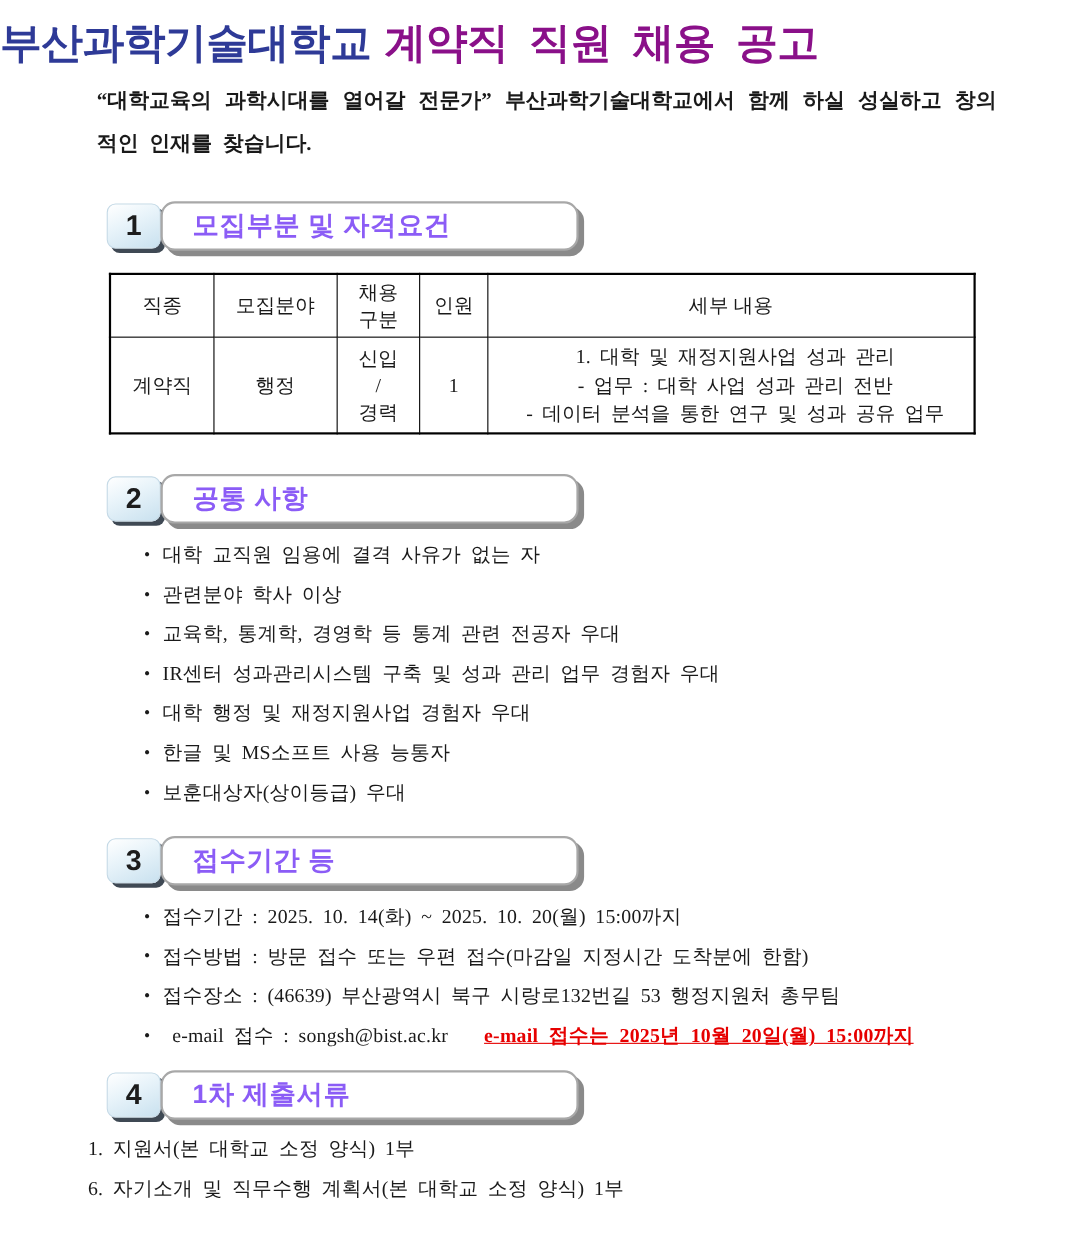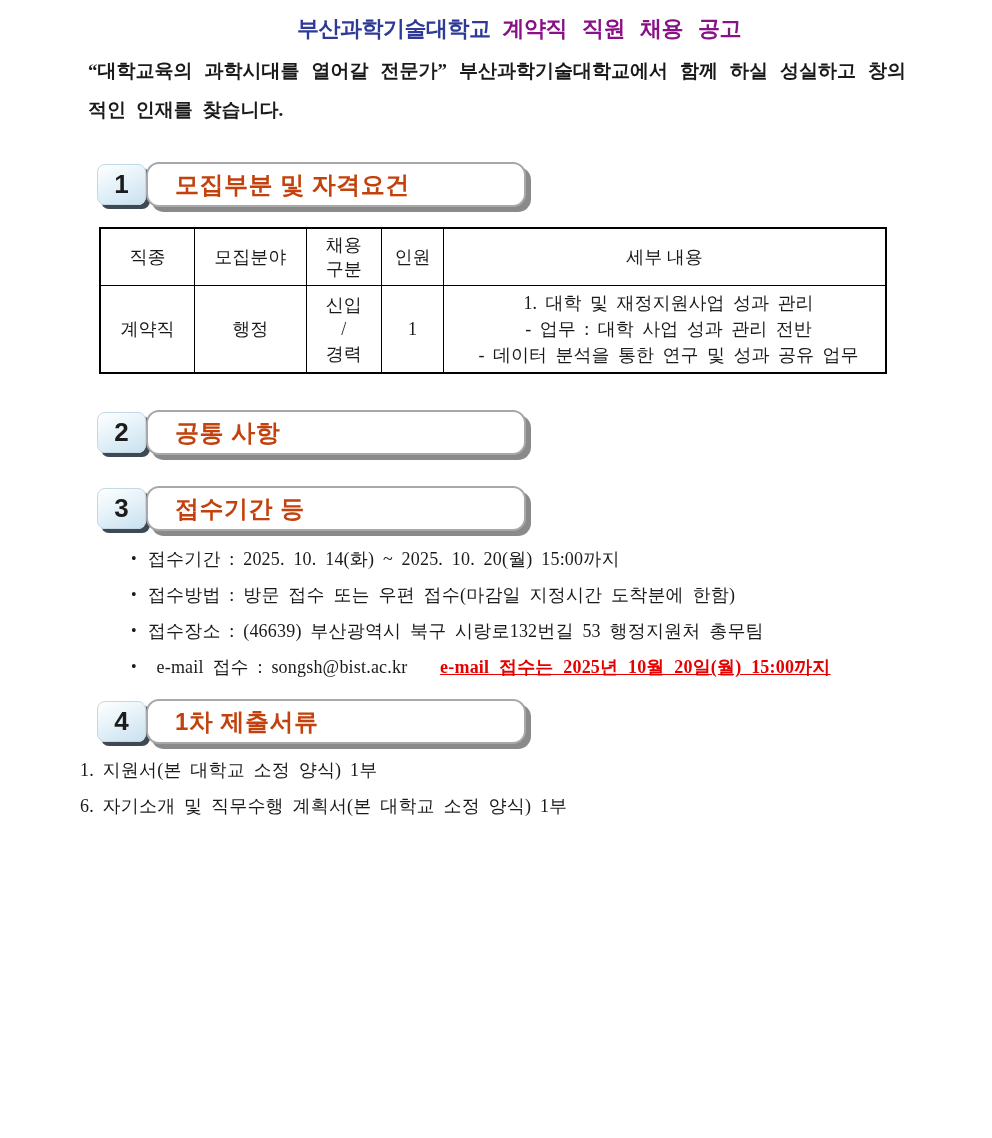--- a/index.html
+++ b/index.html
@@ -6,23 +6,23 @@
   html, body { background: #ffffff; }
   body {
     width: 992px; height: 1138px; overflow: hidden;
     font-family: "Liberation Serif", "DejaVu Serif", serif;
     color: #1a1a1a;
   }
   .page { width: 992px; height: 1138px; position: relative; }
 
   
   .title {
-    margin-top: 14px; text-align: center;
-    font-size: 22px; font-weight: bold;
-    word-spacing: 10px; letter-spacing: -0.5px; padding-left: 46px;
+    margin-top: 14px; 
+    font-size: 38px; font-weight: bold;
+    word-spacing: 10px; letter-spacing: -0.5px;
   }
   .title .t-univ { color: #2e3a97; }
   .title .t-rest { color: #8a1089; margin-left: 12px; }
 
   
   .intro {
     margin: 8px 86px 0 88px;
     font-size: 19px; font-weight: bold;
     line-height: 2.05; word-spacing: 5px;
     text-align: justify;
@@ -40,21 +40,21 @@
     font-family: "Liberation Sans", sans-serif;
     font-size: 26px; font-weight: bold; color: #1c1c1c;
   }
   .head-bar {
     width: 380px; height: 45px; margin-left: 0px;
     line-height: 41px; padding-left: 27px;
     background: #ffffff;
     border: 2px solid #a8a8a8; border-radius: 13px;
     box-shadow: 5px 5px 0 #8a8a8a;
     font-family: "Liberation Sans", sans-serif;
-    font-size: 24px; font-weight: bold; color: #c2410c;
+    font-size: 24px; font-weight: bold; color: #8b5cf6;
     letter-spacing: 0.5px;
   }
 
   .sec1 { margin-top: 32px; }
   .sec2 { margin-top: 36px; }
   .sec3 { margin-top: 28px; }
   .sec4 { margin-top: 20px; }
 
   
   .recruit-table {
@@ -137,20 +137,29 @@
       </td>
     </tr>
   </tbody>
     </table>
 
   <div class="section-header sec2">
     <div class="num-box">2</div>
     <div class="head-bar">공통 사항</div>
   </div>
 
+  <ul class="bullets">
+    <li>대학 교직원 임용에 결격 사유가 없는 자</li>
+    <li>관련분야 학사 이상</li>
+    <li>교육학, 통계학, 경영학 등 통계 관련 전공자 우대</li>
+    <li>IR센터 성과관리시스템 구축 및 성과 관리 업무 경험자 우대</li>
+    <li>대학 행정 및 재정지원사업 경험자 우대</li>
+    <li>한글 및 MS소프트 사용 능통자</li>
+    <li>보훈대상자(상이등급) 우대</li>
+  </ul>
 
   <div class="section-header sec3">
     <div class="num-box">3</div>
     <div class="head-bar">접수기간 등</div>
   </div>
 
   <ul class="bullets">
     <li>접수기간 : 2025. 10. 14(화) ~ 2025. 10. 20(월) 15:00까지</li>
     <li>접수방법 : 방문 접수 또는 우편 접수(마감일 지정시간 도착분에 한함)</li>
     <li>접수장소 : (46639) 부산광역시 북구 시랑로132번길 53 행정지원처 총무팀</li>

